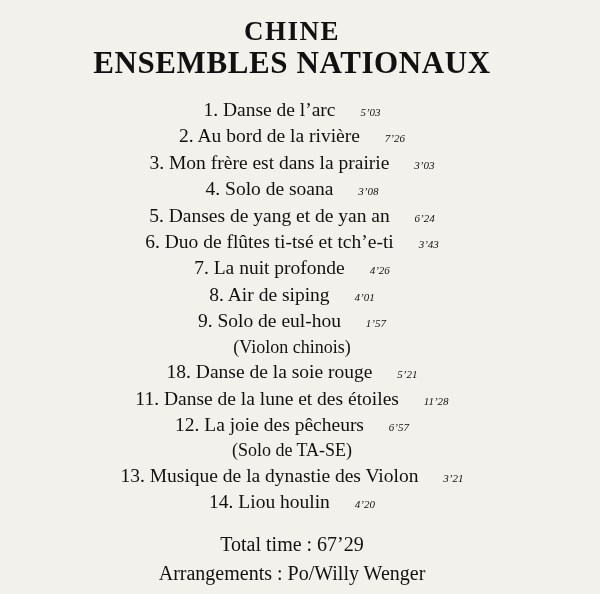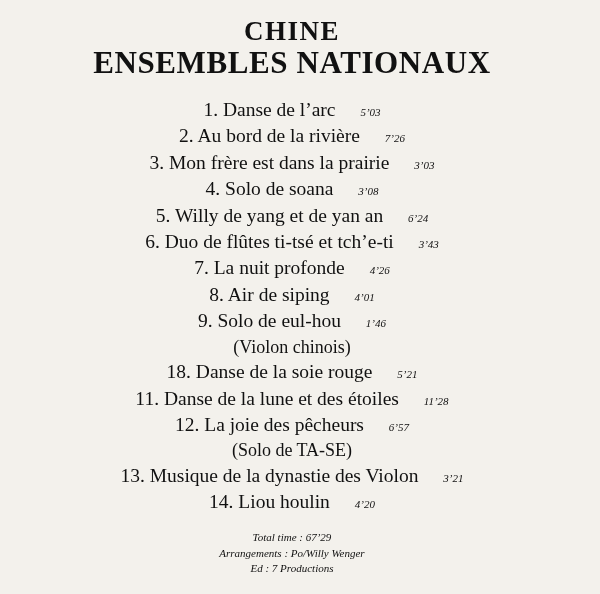--- a/index.html
+++ b/index.html
@@ -63,22 +63,21 @@
   }
   .subline {
     font-size: 18px;
     line-height: 1.355;
   }
   .footer {
     margin-top: 14px;
     text-align: center;
   }
   .footer-line {
-    font-style: italic;
-    font-size: 11px;
+    font-size: 20px;
     line-height: 1.45;
   }
 </style>
 </head>
 <body>
 
 <div class="sleeve">
 
   <div class="title-block">
     <div class="title-line1">CHINE</div>
@@ -106,21 +105,21 @@
     </div>
 
     <div class="track">
       <span class="num">4.</span>
       <span class="tname">Solo de soana</span>
       <span class="dur">3’08</span>
     </div>
 
     <div class="track">
       <span class="num">5.</span>
-      <span class="tname">Willy de yang et de yan an</span>
+      <span class="tname">Danses de yang et de yan an</span>
       <span class="dur">6’24</span>
     </div>
 
     <div class="track">
       <span class="num">6.</span>
       <span class="tname">Duo de flûtes ti-tsé et tch’e-ti</span>
       <span class="dur">3’43</span>
     </div>
 
     <div class="track">
@@ -131,21 +130,21 @@
 
     <div class="track">
       <span class="num">8.</span>
       <span class="tname">Air de siping</span>
       <span class="dur">4’01</span>
     </div>
 
     <div class="track">
       <span class="num">9.</span>
       <span class="tname">Solo de eul-hou</span>
-      <span class="dur">1’46</span>
+      <span class="dur">1’57</span>
     </div>
     <div class="subline">(Violon chinois)</div>
 
     <div class="track">
       <span class="num">18.</span>
       <span class="tname">Danse de la soie rouge</span>
       <span class="dur">5’21</span>
     </div>
 
     <div class="track">

